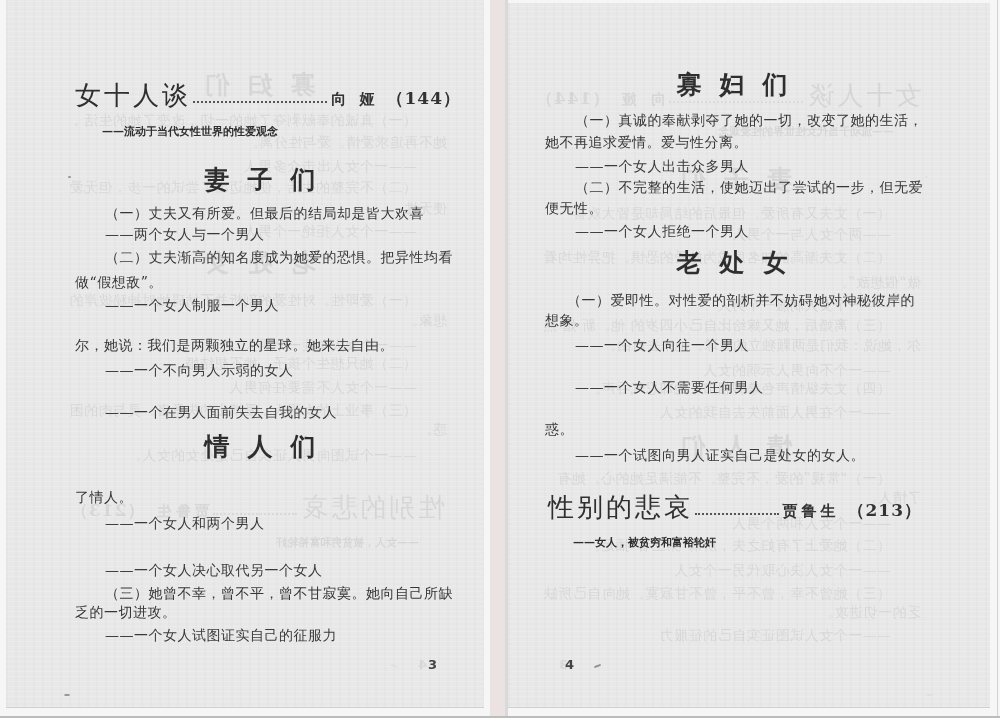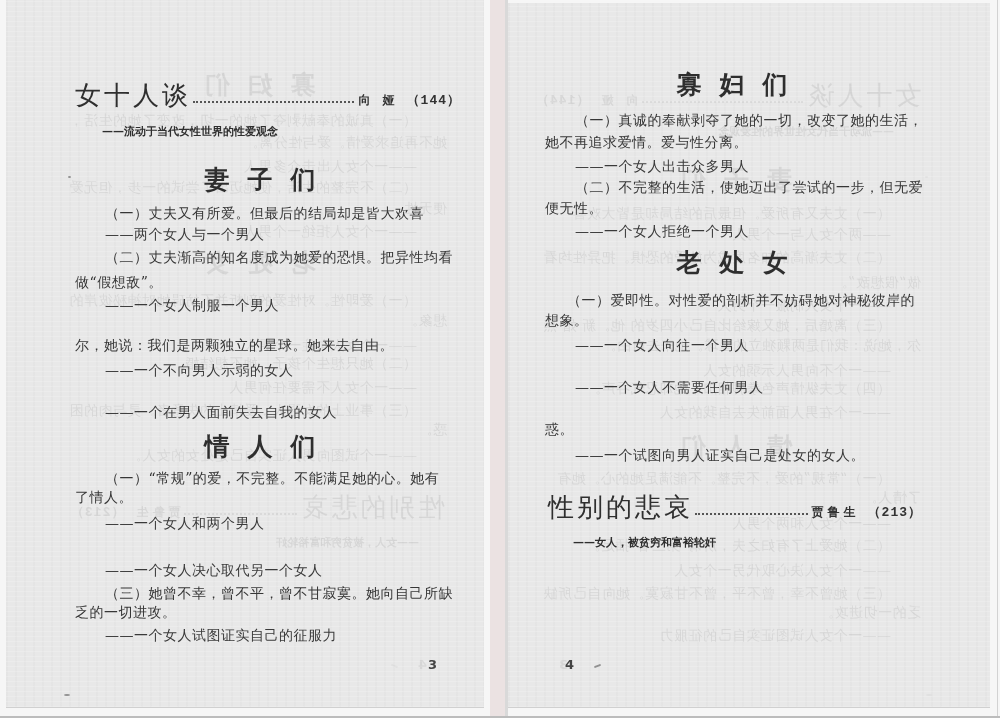--- a/index.html
+++ b/index.html
@@ -45,22 +45,22 @@
     box-sizing:border-box; color:#2e2e2e;
   }
   .toc {
     position:absolute; height:34px; display:flex; align-items:baseline; white-space:nowrap;
   }
   .toc-title { font-size:26px; letter-spacing:3px; color:#2f2f2f; }
   .toc-leader {
     flex:1; margin:0 4px 0 2px; height:0; border-bottom:2px dotted #555;
     align-self:flex-end; margin-bottom:9px;
   }
-  .toc-author { font-size:12px; font-weight:bold; letter-spacing:4px; color:#333; margin-right:8px; }
-  .toc-ref { font-size:13px; font-weight:bold; color:#333; letter-spacing:1px;font-family:Liberation Mono, monospace; }
+  .toc-author { font-size:15px; font-weight:bold; letter-spacing:4px; color:#333; margin-right:8px; }
+  .toc-ref { font-size:17px; font-weight:bold; color:#333; letter-spacing:1px; }
   .subtitle {
     position:absolute; white-space:nowrap;
     font-family:"DejaVu Sans", sans-serif; font-weight:bold;
     font-size:11px; line-height:18px; color:#2e2e2e;
   }
   .pnum {
     position:absolute; font-family:"DejaVu Sans", sans-serif; font-weight:bold;
     font-size:13px; line-height:18px; color:#444;
   }
   .speck { position:absolute; background:#555; border-radius:50%; opacity:0.6; }
@@ -143,23 +143,20 @@
     <div class="ln" style="top:273px; left:69px;">做“假想敌”。</div>
     <div class="ln tag" style="top:296px; left:99px;">——一个女人制服一个男人</div>
 
     <div class="ln" style="top:336px; left:69px;">尔，她说：我们是两颗独立的星球。她来去自由。</div>
     <div class="ln tag" style="top:361px; left:99px;">——一个不向男人示弱的女人</div>
 
     <div class="ln tag" style="top:403px; left:99px;">——一个在男人面前失去自我的女人</div>
 
     <div class="heading" style="left:144px; top:432px;">情人们</div>
 
-    <div class="ln" style="top:469px; left:99px;">
-      <span class="num">（一）</span><span>“常规”的爱，不完整。不能满足她的心。她有</span>
-    </div>
     <div class="ln" style="top:488px; left:69px;">了情人。</div>
     <div class="ln tag" style="top:514px; left:99px;">——一个女人和两个男人</div>
 
     <div class="ln tag" style="top:561px; left:99px;">——一个女人决心取代另一个女人</div>
 
     <div class="ln" style="top:584px; left:99px;">
       <span class="num">（三）</span><span>她曾不幸，曾不平，曾不甘寂寞。她向自己所缺</span>
     </div>
     <div class="ln" style="top:603px; left:69px;">乏的一切进攻。</div>
     <div class="ln tag" style="top:626px; left:99px;">——一个女人试图证实自己的征服力</div>

